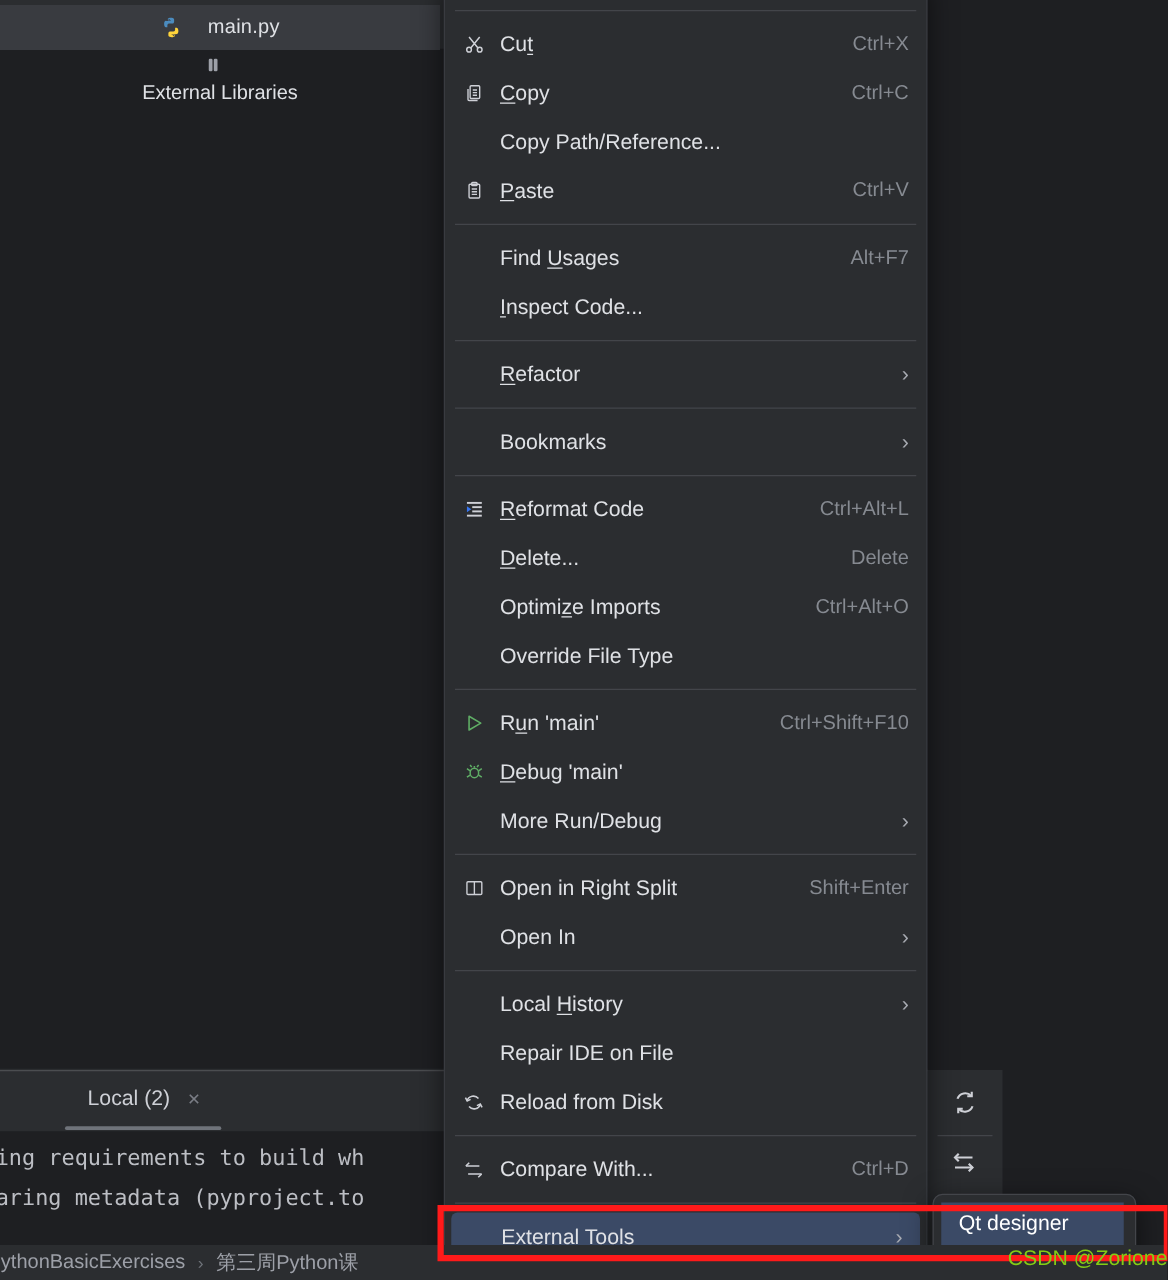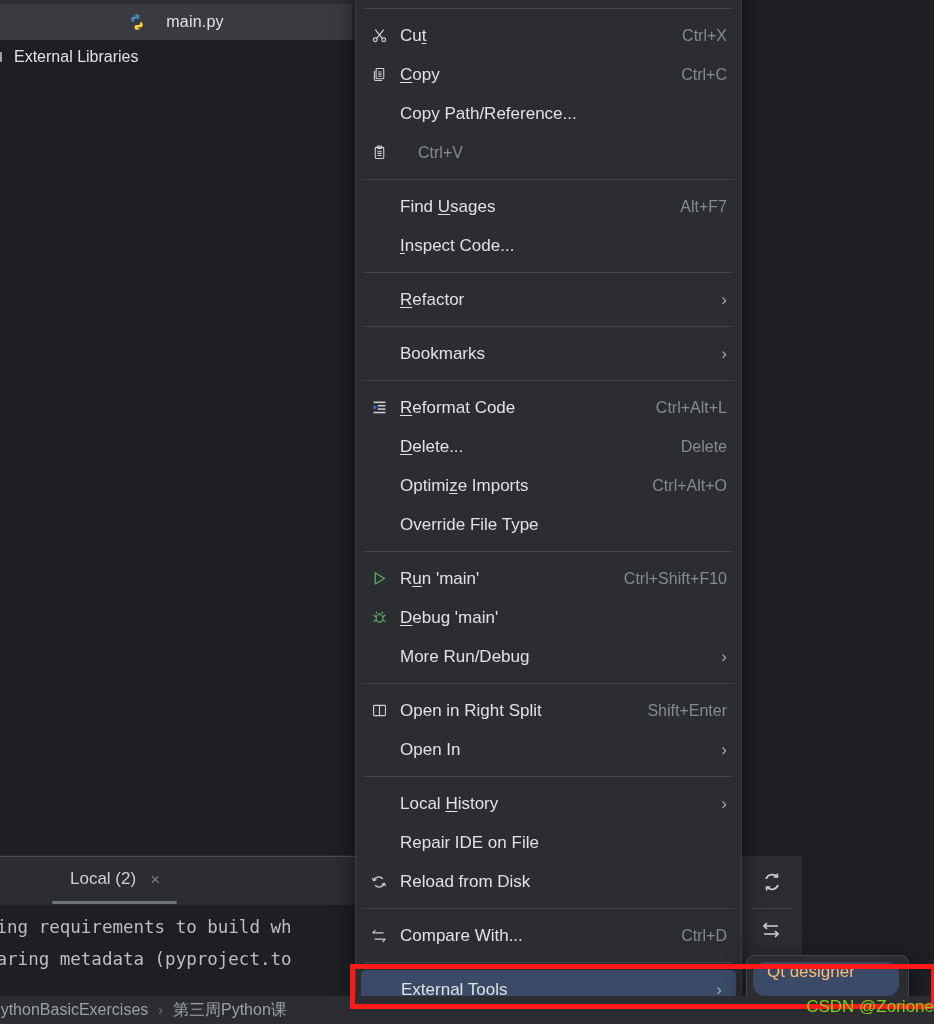--- a/index.html
+++ b/index.html
@@ -35,21 +35,21 @@
     gap: 20px;
   }
   .tab-label { color: #DFE1E5; font-size: 16px; letter-spacing: .2px; }
   .py-icon { width: 18px; height: 18px; position: relative; display:inline-block; }
   .py-icon svg { display:block; }
 
   
   .tree { position: absolute; left: 0; top: 44px; width: 352px; }
   .tree-row {
     display: flex; align-items: center; height: 26px; padding-left: 0px;
-    color: #DFE1E5; font-size: 16px; gap: 6px;
+    color: #DFE1E5; font-size: 16px; gap: 6px; flex-direction: column;
   }
   .tree-row .t-ico { width: 16px; height: 16px; flex: none; margin-left: -8px; }
 
   
   .term-panel {
     position: absolute; left: 0; top: 856px; width: 742px; height: 140px;
     background: #2B2D30; border-top: 1px solid #4B4D50;
   }
   .term-tabs { position: relative; height: 48px; }
   .term-tab {
@@ -119,22 +119,22 @@
   .sep { height: 1px; background: #43454A; margin: 7px 8px; }
   .top-stub { height: 14px; }
 
   
   .submenu {
     position: absolute; left: 746px; top: 955px; width: 163px; height: 60px;
     background: #2B2D30; border: 1px solid #43454A; border-radius: 8px;
     padding: 6px; box-shadow: 0 6px 22px rgba(0,0,0,.55);
   }
   .submenu .mi2 {
-    height: 34px; display: flex; padding-left: 14px;
-    color: #fdba74; font-size: 17px; background: #3B4A66; border-radius: 12px;
+    height: 34px; display: flex; align-items: center; padding-left: 14px;
+    color: #ffffff; font-size: 17px; background: #3B4A66; border-radius: 0;
     width: 146px;
   }
 
   
   .redbox { position: absolute; border: 5px solid #FF1A1A; pointer-events: none; }
   #redbox-main { left: 350px; top: 964px; width: 586px; height: 45px; }
 
   
   .watermark {
     position: absolute; left: 800px; top: 997px;
@@ -244,20 +244,21 @@
       <span class="lbl">Copy Path/Reference...</span>
     </div>
     <div class="mi">
       <span class="ico">
         <svg width="17" height="17" viewBox="0 0 20 20" fill="none" stroke="#CED0D6" stroke-width="1.3">
           <rect x="5" y="4" width="10" height="13" rx="1"></rect>
           <rect x="7.5" y="2.3" width="5" height="3" rx="0.8"></rect>
           <path d="M7.5 8.5h5M7.5 11h5M7.5 13.5h5"></path>
         </svg>
       </span>
+      <span class="lbl"><u>P</u>aste</span>
       <span class="acc">Ctrl+V</span>
     </div>
 
     <div class="sep"></div>
 
     <div class="mi">
       <span class="ico"></span>
       <span class="lbl">Find <u>U</u>sages</span>
       <span class="acc">Alt+F7</span>
     </div>

